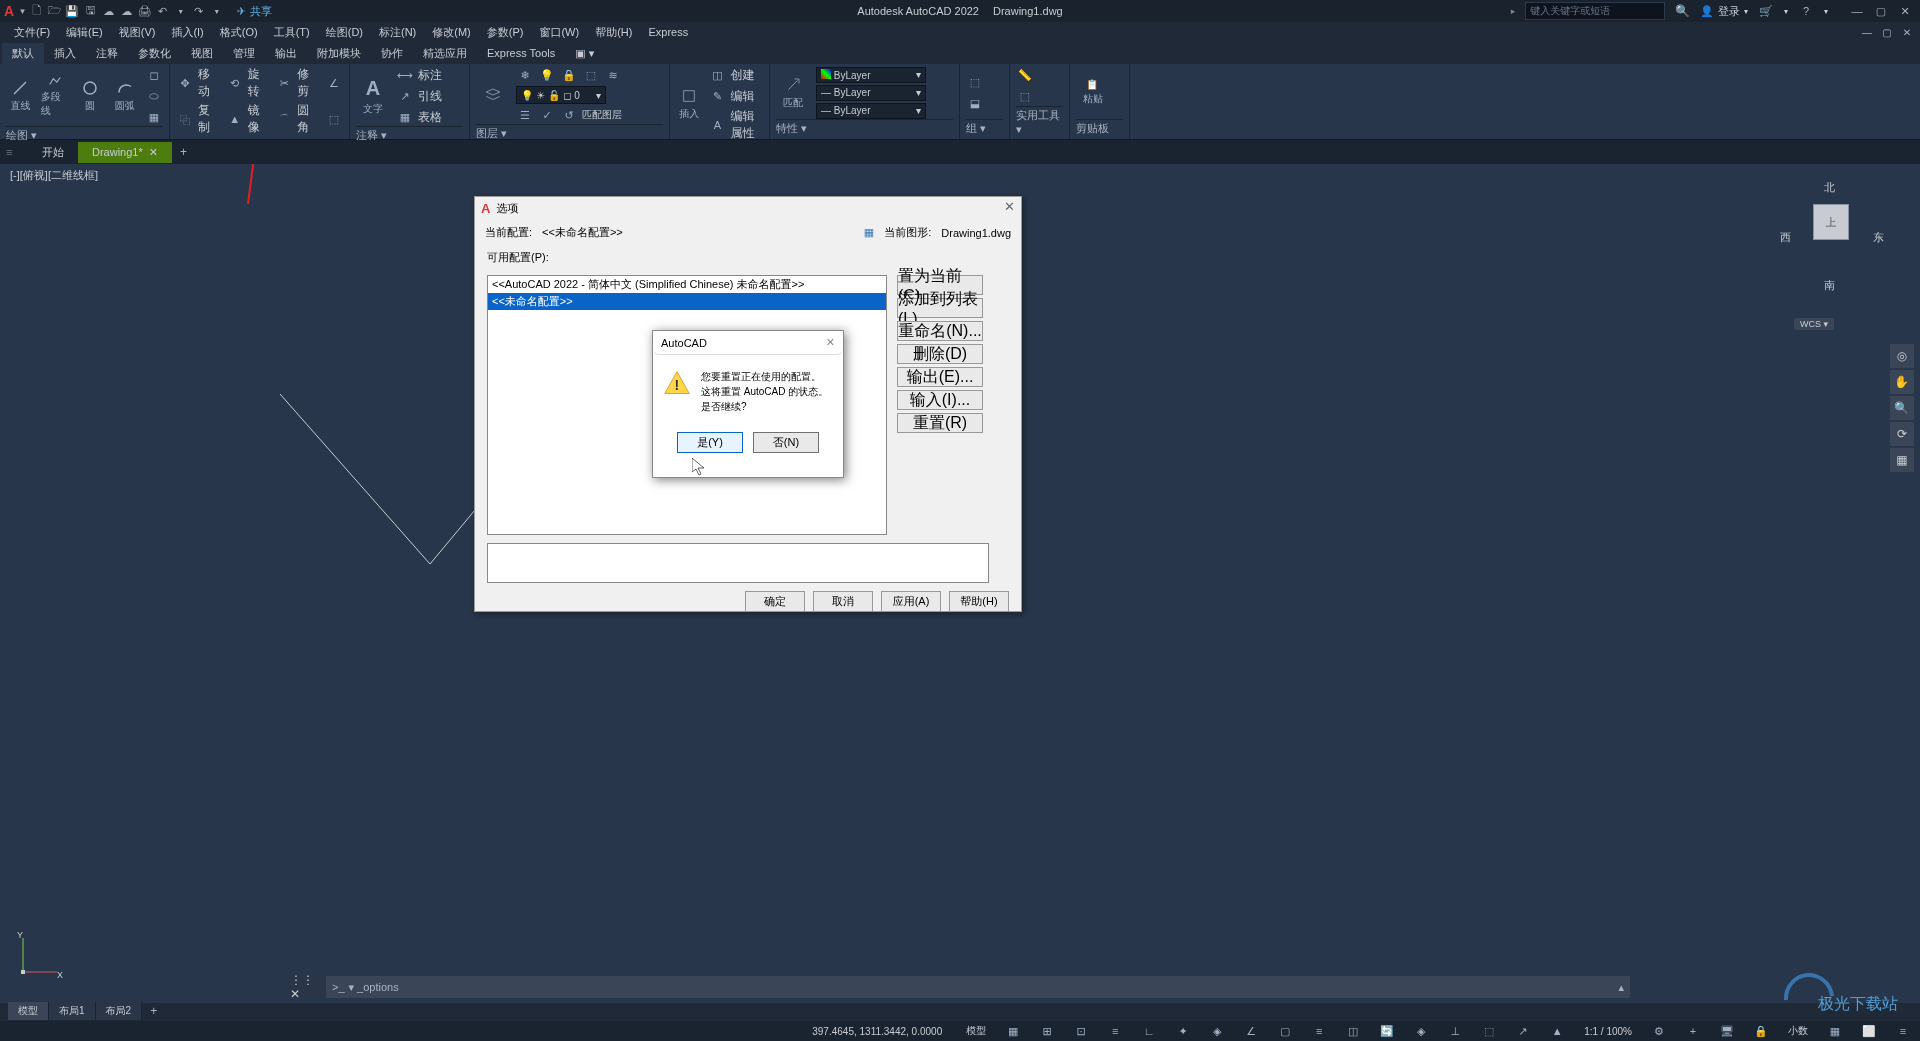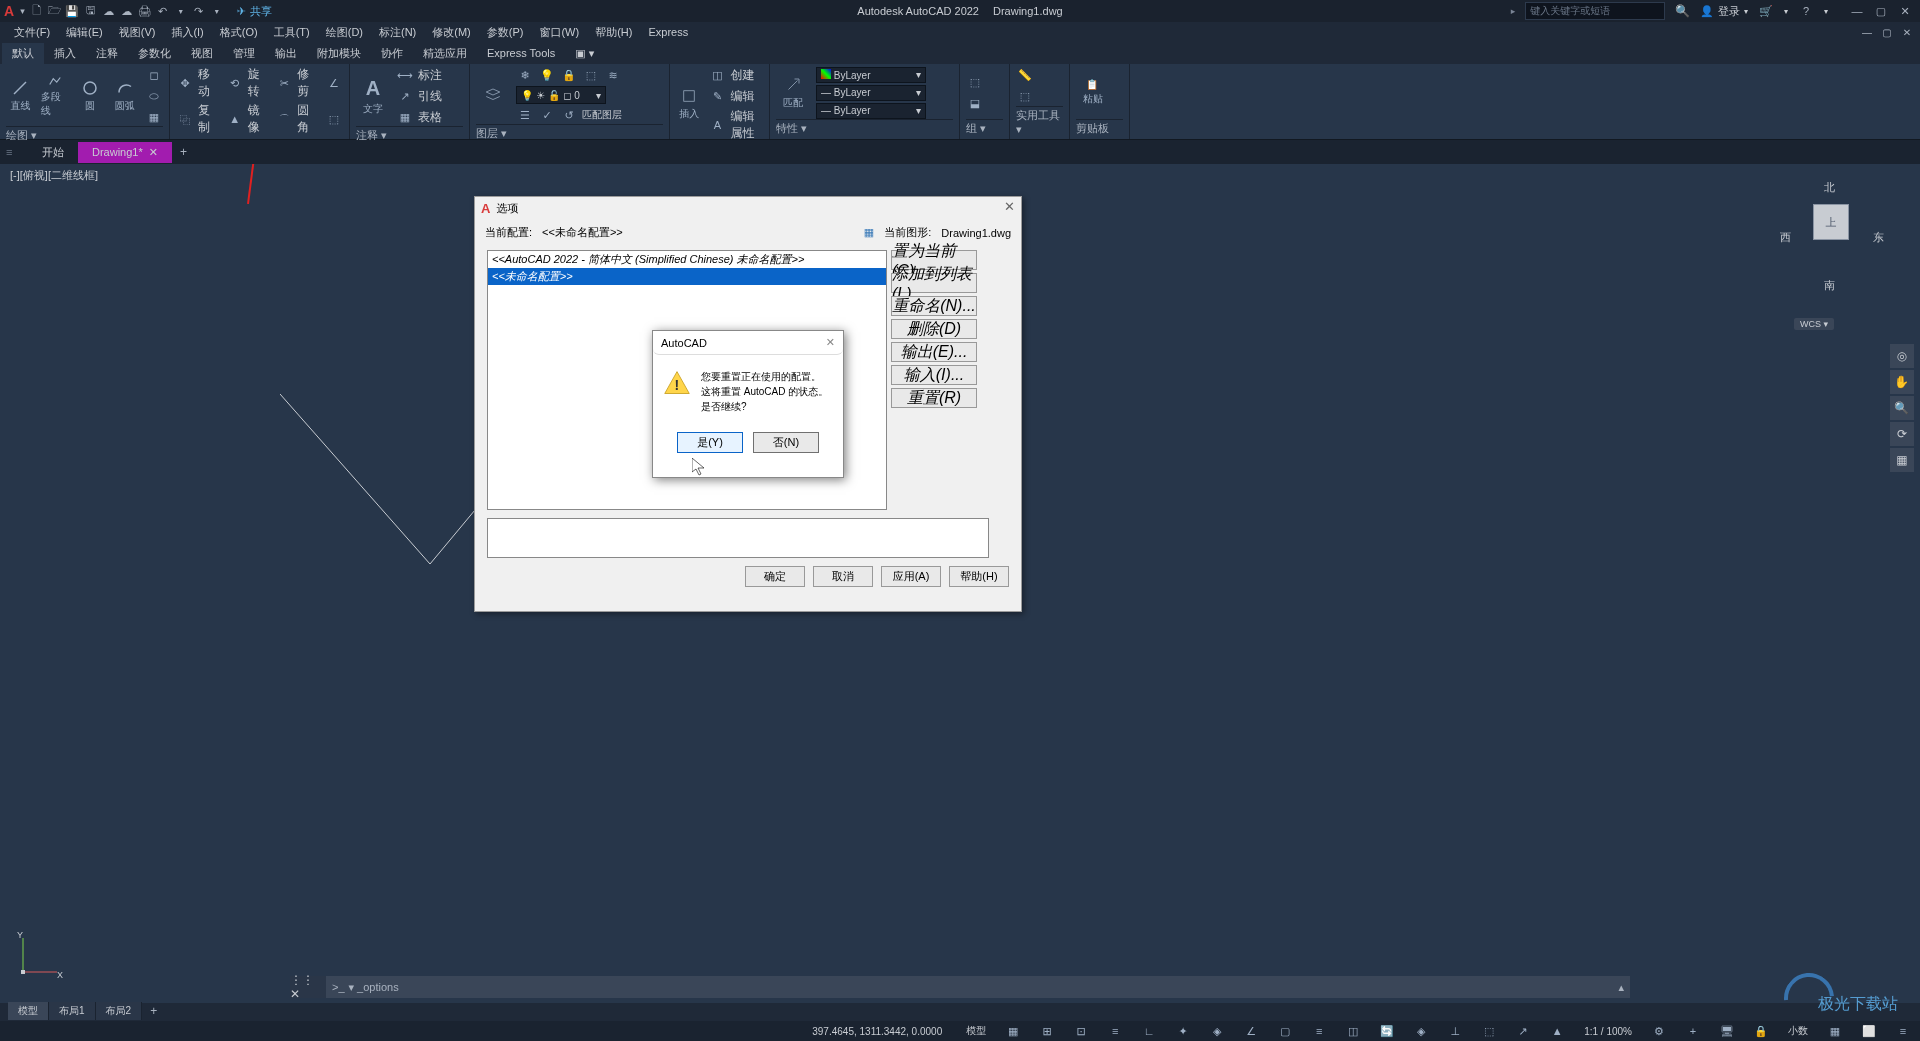--- a/index.html
+++ b/index.html
@@ -39,21 +39,21 @@
   .tool-row { display: flex; gap: 4px; align-items: center; }
   .tool-btn { min-width: 18px; height: 18px; display: flex; align-items: center; justify-content: center; color: #9fb0c5; cursor: pointer; font-size: 11px; }
   .tool-big { width: 34px; height: 44px; display: flex; flex-direction: column; align-items: center; justify-content: center; color: #9fb0c5; cursor: pointer; font-size: 10px; gap: 2px; }
   .tool-big svg, .tool-btn svg { width: 18px; height: 18px; }
   .layer-combo { background: #1a2330; border: 1px solid #0d141d; height: 18px; width: 90px; font-size: 10px; padding: 0 4px; display: flex; align-items: center; justify-content: space-between; color: #c8ccd2; cursor: pointer; }
   .prop-combo { background: #1a2330; border: 1px solid #0d141d; height: 16px; width: 110px; font-size: 10px; padding: 0 4px; display: flex; align-items: center; justify-content: space-between; color: #c8ccd2; cursor: pointer; }
 
   
   .filetabs { height: 24px; background: #1a2330; display: flex; align-items: center; padding-left: 28px; position: relative; }
   .file-tab { padding: 4px 14px; font-size: 11px; color: #c8ccd2; cursor: pointer; display: flex; align-items: center; gap: 6px; }
-  .file-tab.active { background: #a21caf; }
+  .file-tab.active { background: #4d7c0f; }
   .file-plus { padding: 4px 8px; color: #a9b2bf; cursor: pointer; }
 
   
   .canvas { position: absolute; top: 164px; left: 0; right: 0; bottom: 38px; background: #27364a; overflow: hidden; }
   .viewport-label { position: absolute; top: 4px; left: 10px; font-size: 11px; color: #c8ccd2; }
   .ucs-icon { position: absolute; bottom: 20px; left: 15px; }
   .viewcube-area { position: absolute; top: 10px; right: 40px; width: 100px; height: 130px; }
   .viewcube { position: relative; width: 50px; height: 50px; margin: 30px auto 0; }
   .vc-face { position: absolute; background: #c8ccd2; color: #4a5568; font-size: 11px; display: flex; align-items: center; justify-content: center; border: 1px solid #8a94a3; cursor: pointer; }
   .vc-top { width: 36px; height: 36px; top: 0; left: 8px; transform: skewY(0deg); }
@@ -69,21 +69,21 @@
   .options-dialog { position: absolute; left: 474px; top: 196px; width: 548px; height: 416px; background: #f0f0f0; border: 1px solid #9b9b9b; box-shadow: 2px 2px 6px rgba(0,0,0,.4); color: #000; font-size: 11px; z-index: 10; }
   .dlg-titlebar { height: 22px; display: flex; align-items: center; padding: 0 6px; position: relative; }
   .dlg-title-icon { color: #d83a3a; font-weight: bold; margin-right: 6px; font-size: 13px; }
   .dlg-title { font-size: 11px; }
   .dlg-close { position: absolute; right: 6px; top: 2px; font-size: 13px; color: #666; cursor: pointer; }
   .dlg-header-row { display: flex; padding: 6px 10px 2px; gap: 40px; }
   .dlg-label { display: flex; gap: 10px; align-items: center; }
   .dlg-tabrow { display: flex; border-bottom: 1px solid #aaa; padding-left: 8px; }
   .dlg-tab { padding: 3px 8px; border: 1px solid #aaa; border-bottom: none; background: #f0f0f0; font-size: 11px; cursor: pointer; margin-right: -1px; position: relative; top: 1px; }
   .dlg-tab.active { background: #f0f0f0; border-bottom: 1px solid #f0f0f0; }
-  .dlg-body { padding: 8px 12px; display: flex; gap: 4px; font-style: italic; }
+  .dlg-body { padding: 8px 12px; display: flex; gap: 10px; }
   .profile-list { width: 400px; height: 260px; border: 1px solid #888; background: #fff; font-size: 11px; }
   .profile-item { padding: 1px 4px; }
   .profile-item.sel { background: #0a64c8; color: #fff; }
   .dlg-side-btns { display: flex; flex-direction: column; gap: 3px; }
   .dlg-side-btn { width: 86px; height: 20px; background: #e9e9e9; border: 1px solid #999; font-size: 16px; cursor: pointer; display: flex; align-items: center; justify-content: center; }
   .dlg-text-area { width: 502px; height: 40px; border: 1px solid #888; background: #fff; margin: 0 12px; }
   .dlg-bottom { display: flex; justify-content: flex-end; gap: 8px; padding: 8px 12px; }
   .dlg-bottom-btn { width: 60px; height: 21px; background: #e9e9e9; border: 1px solid #999; font-size: 11px; cursor: pointer; display: flex; align-items: center; justify-content: center; }
 
   
@@ -480,20 +480,21 @@
     <div class="dlg-label">
         <span>当前配置:</span>
         <span>&lt;&lt;未命名配置&gt;&gt;</span>
       </div>
     <div class="dlg-label" style="margin-left:auto;">
         <span style="color:#3a7ab8;">▦</span>
         <span>当前图形:</span>
         <span>Drawing1.dwg</span>
       </div>
   </div>
+  <div style="padding:8px 12px 2px;">可用配置(P):</div>
   <div class="dlg-body">
     <div class="profile-list">
       <div class="profile-item">&lt;&lt;AutoCAD 2022 - 简体中文 (Simplified Chinese) 未命名配置&gt;&gt;</div>
       <div class="profile-item sel">&lt;&lt;未命名配置&gt;&gt;</div>
     </div>
     <div class="dlg-side-btns">
       <div class="dlg-side-btn">置为当前(C)</div>
       <div class="dlg-side-btn">添加到列表(L)...</div>
       <div class="dlg-side-btn">重命名(N)...</div>
       <div class="dlg-side-btn">删除(D)</div>

